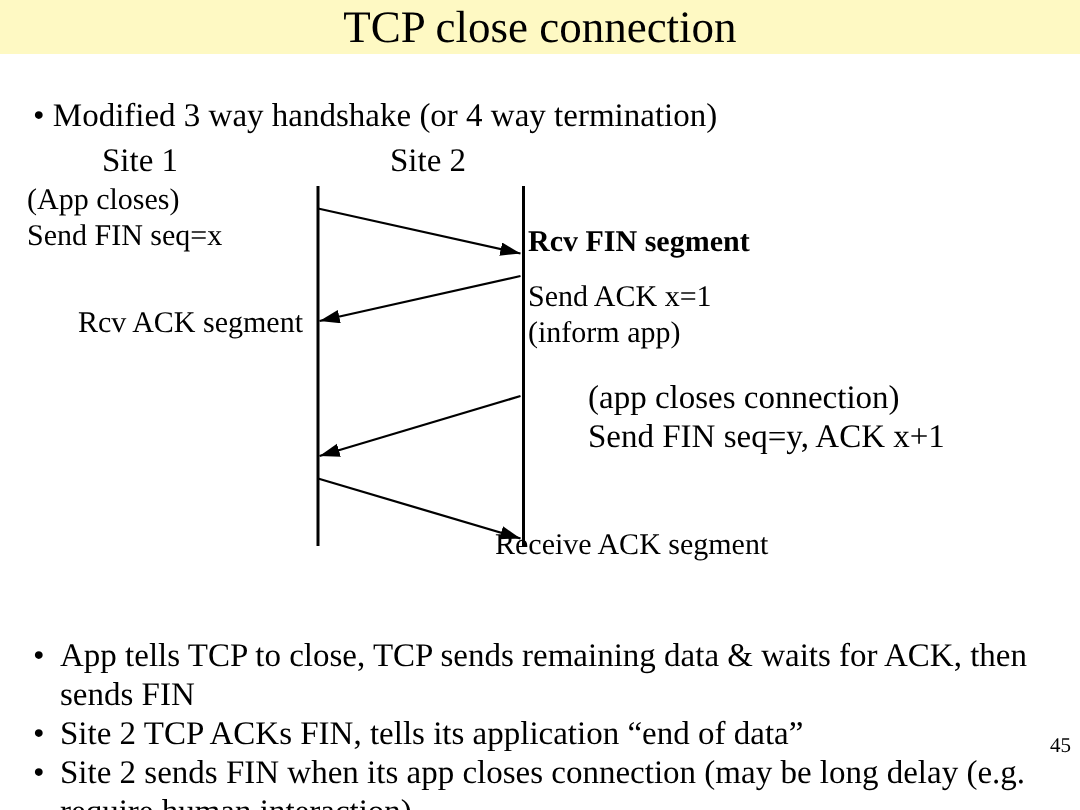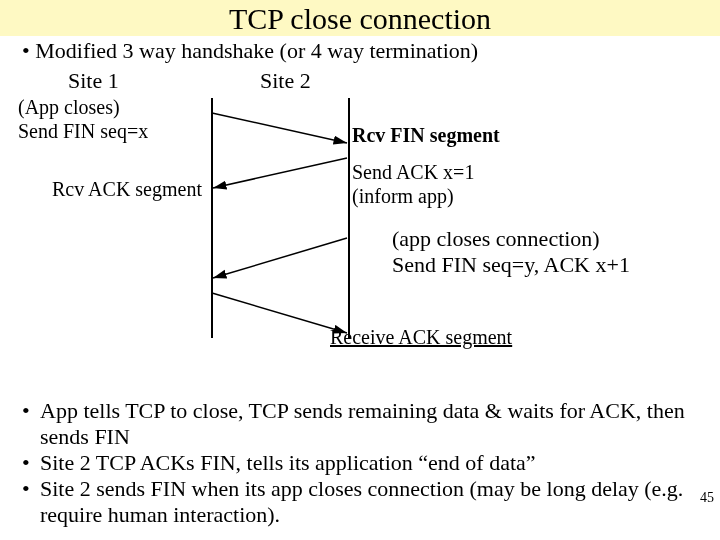--- a/index.html
+++ b/index.html
@@ -14,21 +14,22 @@
   }
   .title-bar {
     background: #fef9c3;
     text-align: center;
     font-size: 30px;
     padding: 2px 0 0 0;
     height: 36px;
   }
   .subtitle {
     font-size: 22px;
-    padding: 2px 0 4px 22px;
+    padding: 16px 0 4px 22px;
+    margin-top: 12px;
   }
   .diagram {
     position: relative;
     height: 330px;
     width: 576px;
   }
   .site-header {
     position: absolute;
     font-size: 22px;
   }
@@ -38,21 +39,21 @@
     position: absolute;
     font-size: 20px;
     line-height: 1.18;
   }
   .ev-left1 { left: 18px; top: 28px; width: 190px; }
   .ev-right1 { left: 352px; top: 56px; width: 330px; font-weight: bold; }
   .ev-left2 { left: 4px; top: 110px; width: 205px; margin-left: 48px; }
   .ev-right2 { left: 352px; top: 93px; width: 330px; }
   .ev-right3 { left: 356px; top: 158px; width: 340px; font-size: 22px; margin-left: 36px; }
   .ev-left3 { left: 4px; top: 198px; width: 205px; }
-  .ev-right4 { left: 330px; top: 258px; width: 340px; text-decoration: underline; }
+  .ev-right4 { left: 330px; top: 258px; width: 340px; }
   .vline {
     position: absolute;
     width: 2px;
     background: #000;
     top: 30px;
     height: 240px;
   }
   .vl1 { left: 211px; }
   .vl2 { left: 348px; }
   .bullets {

